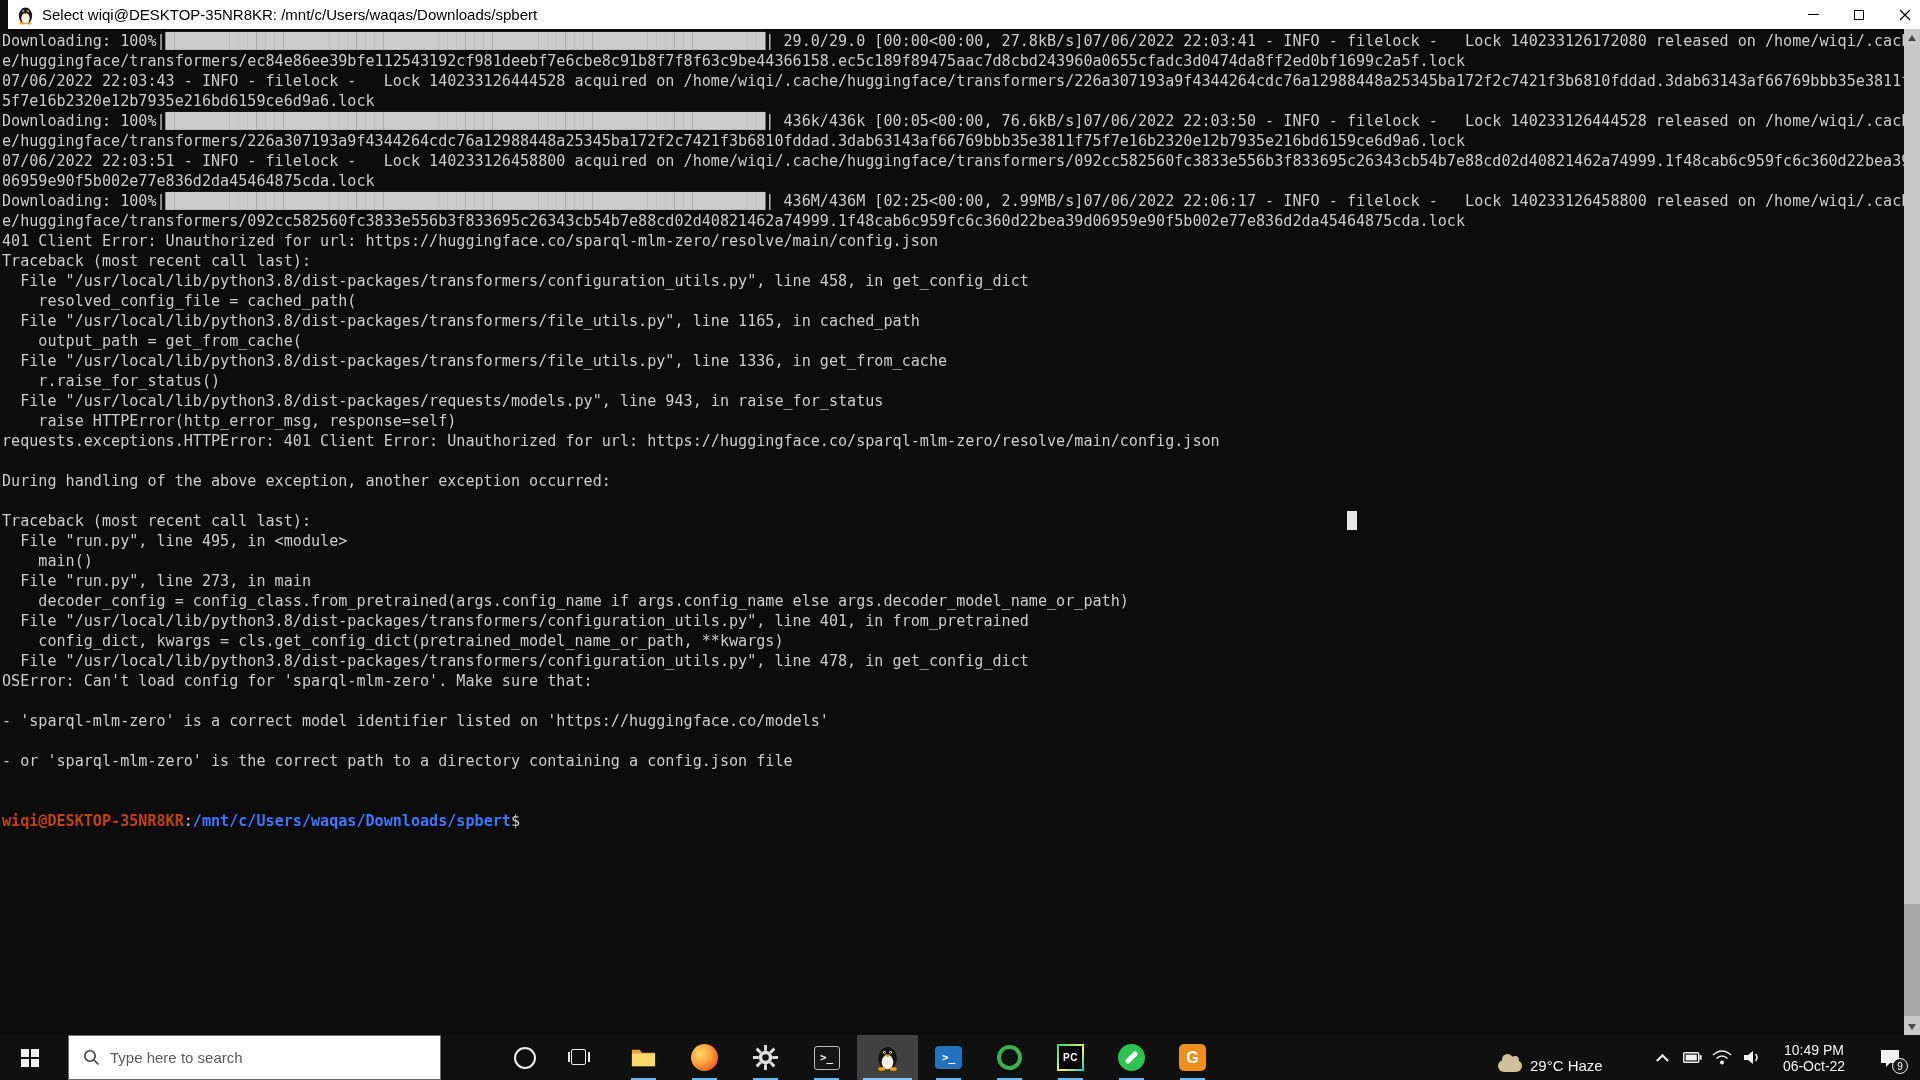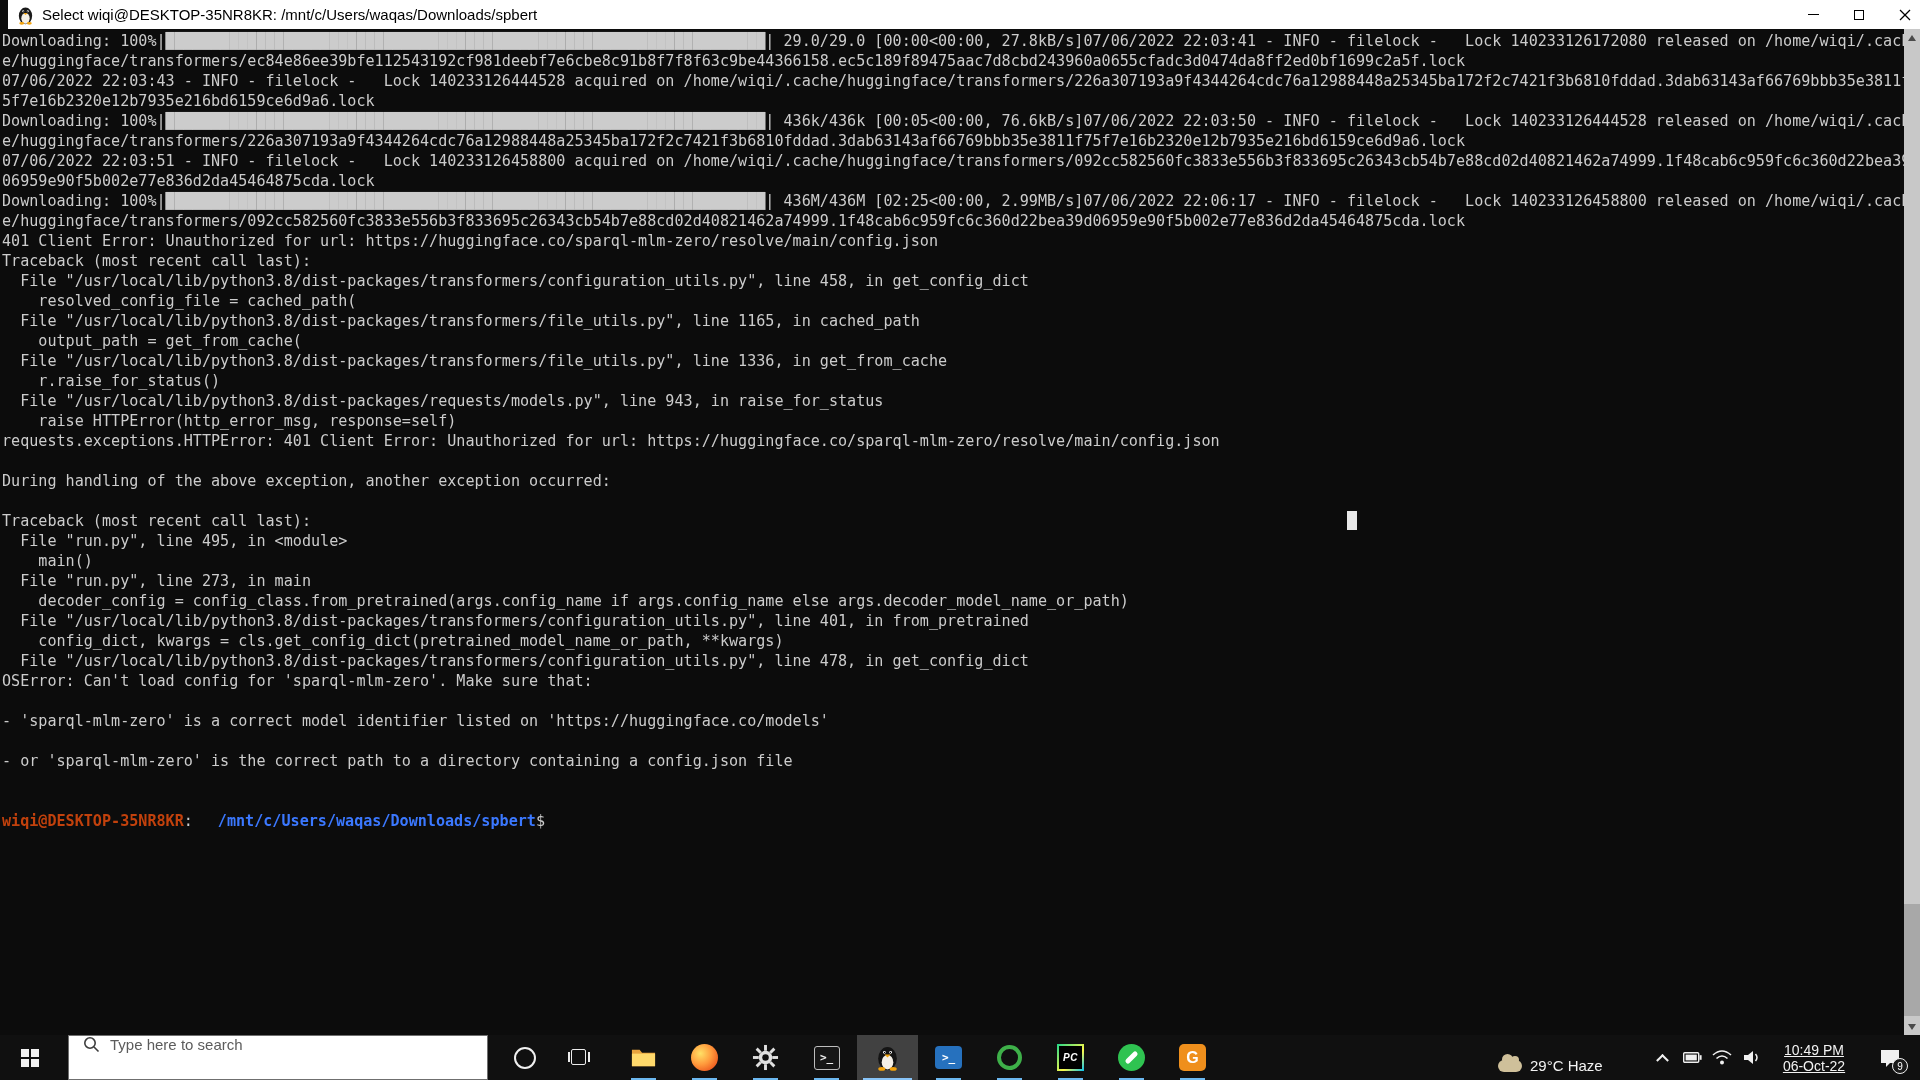--- a/index.html
+++ b/index.html
@@ -18,21 +18,21 @@
 
   
   .terminal { position:absolute; top:29px; left:0; width:1904px; height:1006px;
               background:#0c0c0c; overflow:hidden; }
   .rows { padding:2px 0 0 2px; }
   .row { height:20px; line-height:20px; font-family:"DejaVu Sans Mono", monospace;
          font-size:15.1px; color:#cccccc; white-space:pre; overflow:hidden; }
   .prompt-row { height:20px; line-height:20px; font-family:"DejaVu Sans Mono", monospace;
                 font-size:15.1px; white-space:pre; padding-left:2px; }
   .p-user { color:#c2410c; font-weight:bold; }
-  .p-path { color:#3b78ff; font-weight:bold;margin-left:25px; }
+  .p-path { color:#3b78ff; font-weight:bold; }
   .p-plain { color:#cccccc; }
   .blockcursor { position:absolute; left:1347px; top:482px; width:10px; height:19px;
                  background:#e8e8e8; }
 
   
   .scrollbar { position:absolute; top:29px; right:0; width:16px; height:1006px;
                background:#c8c8c8; }
   .sb-arrow { position:absolute; left:0; width:16px; height:17px; background:#c8c8c8;
               display:flex; align-items:center; justify-content:center; }
   .sb-up { top:0; } .sb-down { bottom:0; }
@@ -42,22 +42,22 @@
               border-top:6px solid #4a4a4a; }
   .sb-thumb { position:absolute; left:0; top:875px; width:16px; height:112px; background:#a8a8a8; }
 
   
   .taskbar { position:absolute; left:0; bottom:0; width:1920px; height:45px;
              background:#101010; z-index:6; }
   .start { position:absolute; left:0; top:0; width:60px; height:45px;
            display:flex; align-items:center; justify-content:center; }
   .winlogo { display:grid; grid-template-columns:8px 8px; grid-template-rows:8px 8px; gap:2px; }
   .winlogo span { background:#f2f2f2; }
-  .searchbox { position:absolute; left:68px; top:0; width:420px; height:45px;
-               background:#ffffff; border:1px solid #6f6f6f; display:flex; }
+  .searchbox { position:absolute; left:68px; top:0; width:373px; height:45px;
+               background:#ffffff; border:1px solid #6f6f6f; display:flex; align-items:center; }
   .searchbox svg { margin:0 10px 0 14px; }
   .search-ph { font-size:15px; color:#5c5c5c; }
   .tb-btn { position:absolute; top:0; width:54px; height:45px; display:flex;
             align-items:center; justify-content:center; }
   .cortana-ring { width:22px; height:22px; border:2px solid #f0f0f0; border-radius:50%; }
   .taskview { position:relative; width:22px; height:17px; }
   .tv-main { position:absolute; left:3px; top:0; width:15px; height:16px; border:1.5px solid #ececec; border-radius:2px; }
   .tv-l { position:absolute; left:0; top:3px; width:2px; height:10px; background:#ececec; }
   .tv-r { position:absolute; right:0; top:3px; width:2px; height:10px; background:#ececec; }
 
@@ -73,21 +73,21 @@
             background:radial-gradient(circle at 35% 35%, #ffe066 0%, #ff9a3c 45%, #e3350e 100%); }
   .ico-cmd { width:26px; height:24px; background:#161616; border:1px solid #bdbdbd; border-radius:3px;
              color:#eee; font-family:"DejaVu Sans Mono",monospace; font-size:11px; font-weight:bold;
              display:flex; align-items:center; justify-content:center; }
   .ico-ps { width:27px; height:23px; background:#2671be; border-radius:4px; color:#fff;
             font-family:"DejaVu Sans Mono",monospace; font-size:11px; font-weight:bold;
             display:flex; align-items:center; justify-content:center; }
   .ico-ring { width:25px; height:25px; border:4px solid #3eb049; border-radius:50%; }
   .ico-pc { width:27px; height:27px; padding:2px; background:linear-gradient(135deg,#21d789,#fcf84a 60%,#07c3f2); }
   .ico-pc > div { width:100%; height:100%; background:#000; color:#fff; font-size:10px; font-weight:bold;
-                  display:flex; align-items:center; justify-content:center; letter-spacing:.5px;font-style:italic; }
+                  display:flex; align-items:center; justify-content:center; letter-spacing:.5px; }
   .ico-wa { width:27px; height:27px; border-radius:50%; background:#2fc351; position:relative; }
   .ico-wa span { position:absolute; left:6px; top:11px; width:15px; height:5px; background:#fff;
                  border-radius:3px; transform:rotate(-45deg); }
   .ico-g { width:27px; height:27px; border-radius:5px; background:#ef8f1c; color:#fff; font-size:16px;
            font-weight:bold; display:flex; align-items:center; justify-content:center; }
 
   .tray-weather { position:absolute; left:1498px; top:8px; height:45px; display:flex;
                   align-items:center; }
   .cloud { position:relative; width:24px; height:12px; background:#cfc09a; border-radius:8px; margin-right:8px; }
   .cloud::before { content:""; position:absolute; left:4px; top:-6px; width:11px; height:11px;
@@ -95,21 +95,21 @@
   .cloud::after { content:""; position:absolute; right:3px; top:-4px; width:8px; height:8px;
                   background:#cfc09a; border-radius:50%; }
   .weather-text { color:#f2f2f2; font-size:15px; white-space:nowrap; }
 
   .tray-ico { position:absolute; top:0; height:45px; display:flex; align-items:center;
               justify-content:center; width:28px; }
   .chev { width:9px; height:9px; border-left:2px solid #f0f0f0; border-top:2px solid #f0f0f0;
           transform:rotate(45deg) translate(2px,2px); }
   .clock { position:absolute; left:1768px; top:0; width:92px; height:45px; display:flex;
            flex-direction:column; align-items:center; justify-content:center; }
-  .clock div { color:#f2f2f2; font-size:14px; line-height:16px; white-space:nowrap;text-decoration:underline; }
+  .clock div { color:#f2f2f2; font-size:14px; line-height:16px; white-space:nowrap; }
   .notif { position:absolute; left:1868px; top:0; width:44px; height:45px; display:flex;
            align-items:center; justify-content:center; }
   .notif-badge { position:absolute; right:4px; bottom:6px; width:16px; height:16px; border-radius:50%;
                  background:#1b1b1b; border:1px solid #f0f0f0; color:#fff; font-size:10px;
                  display:flex; align-items:center; justify-content:center; }
 </style>
 </head>
 <body>
 
 <div class="titlebar">

